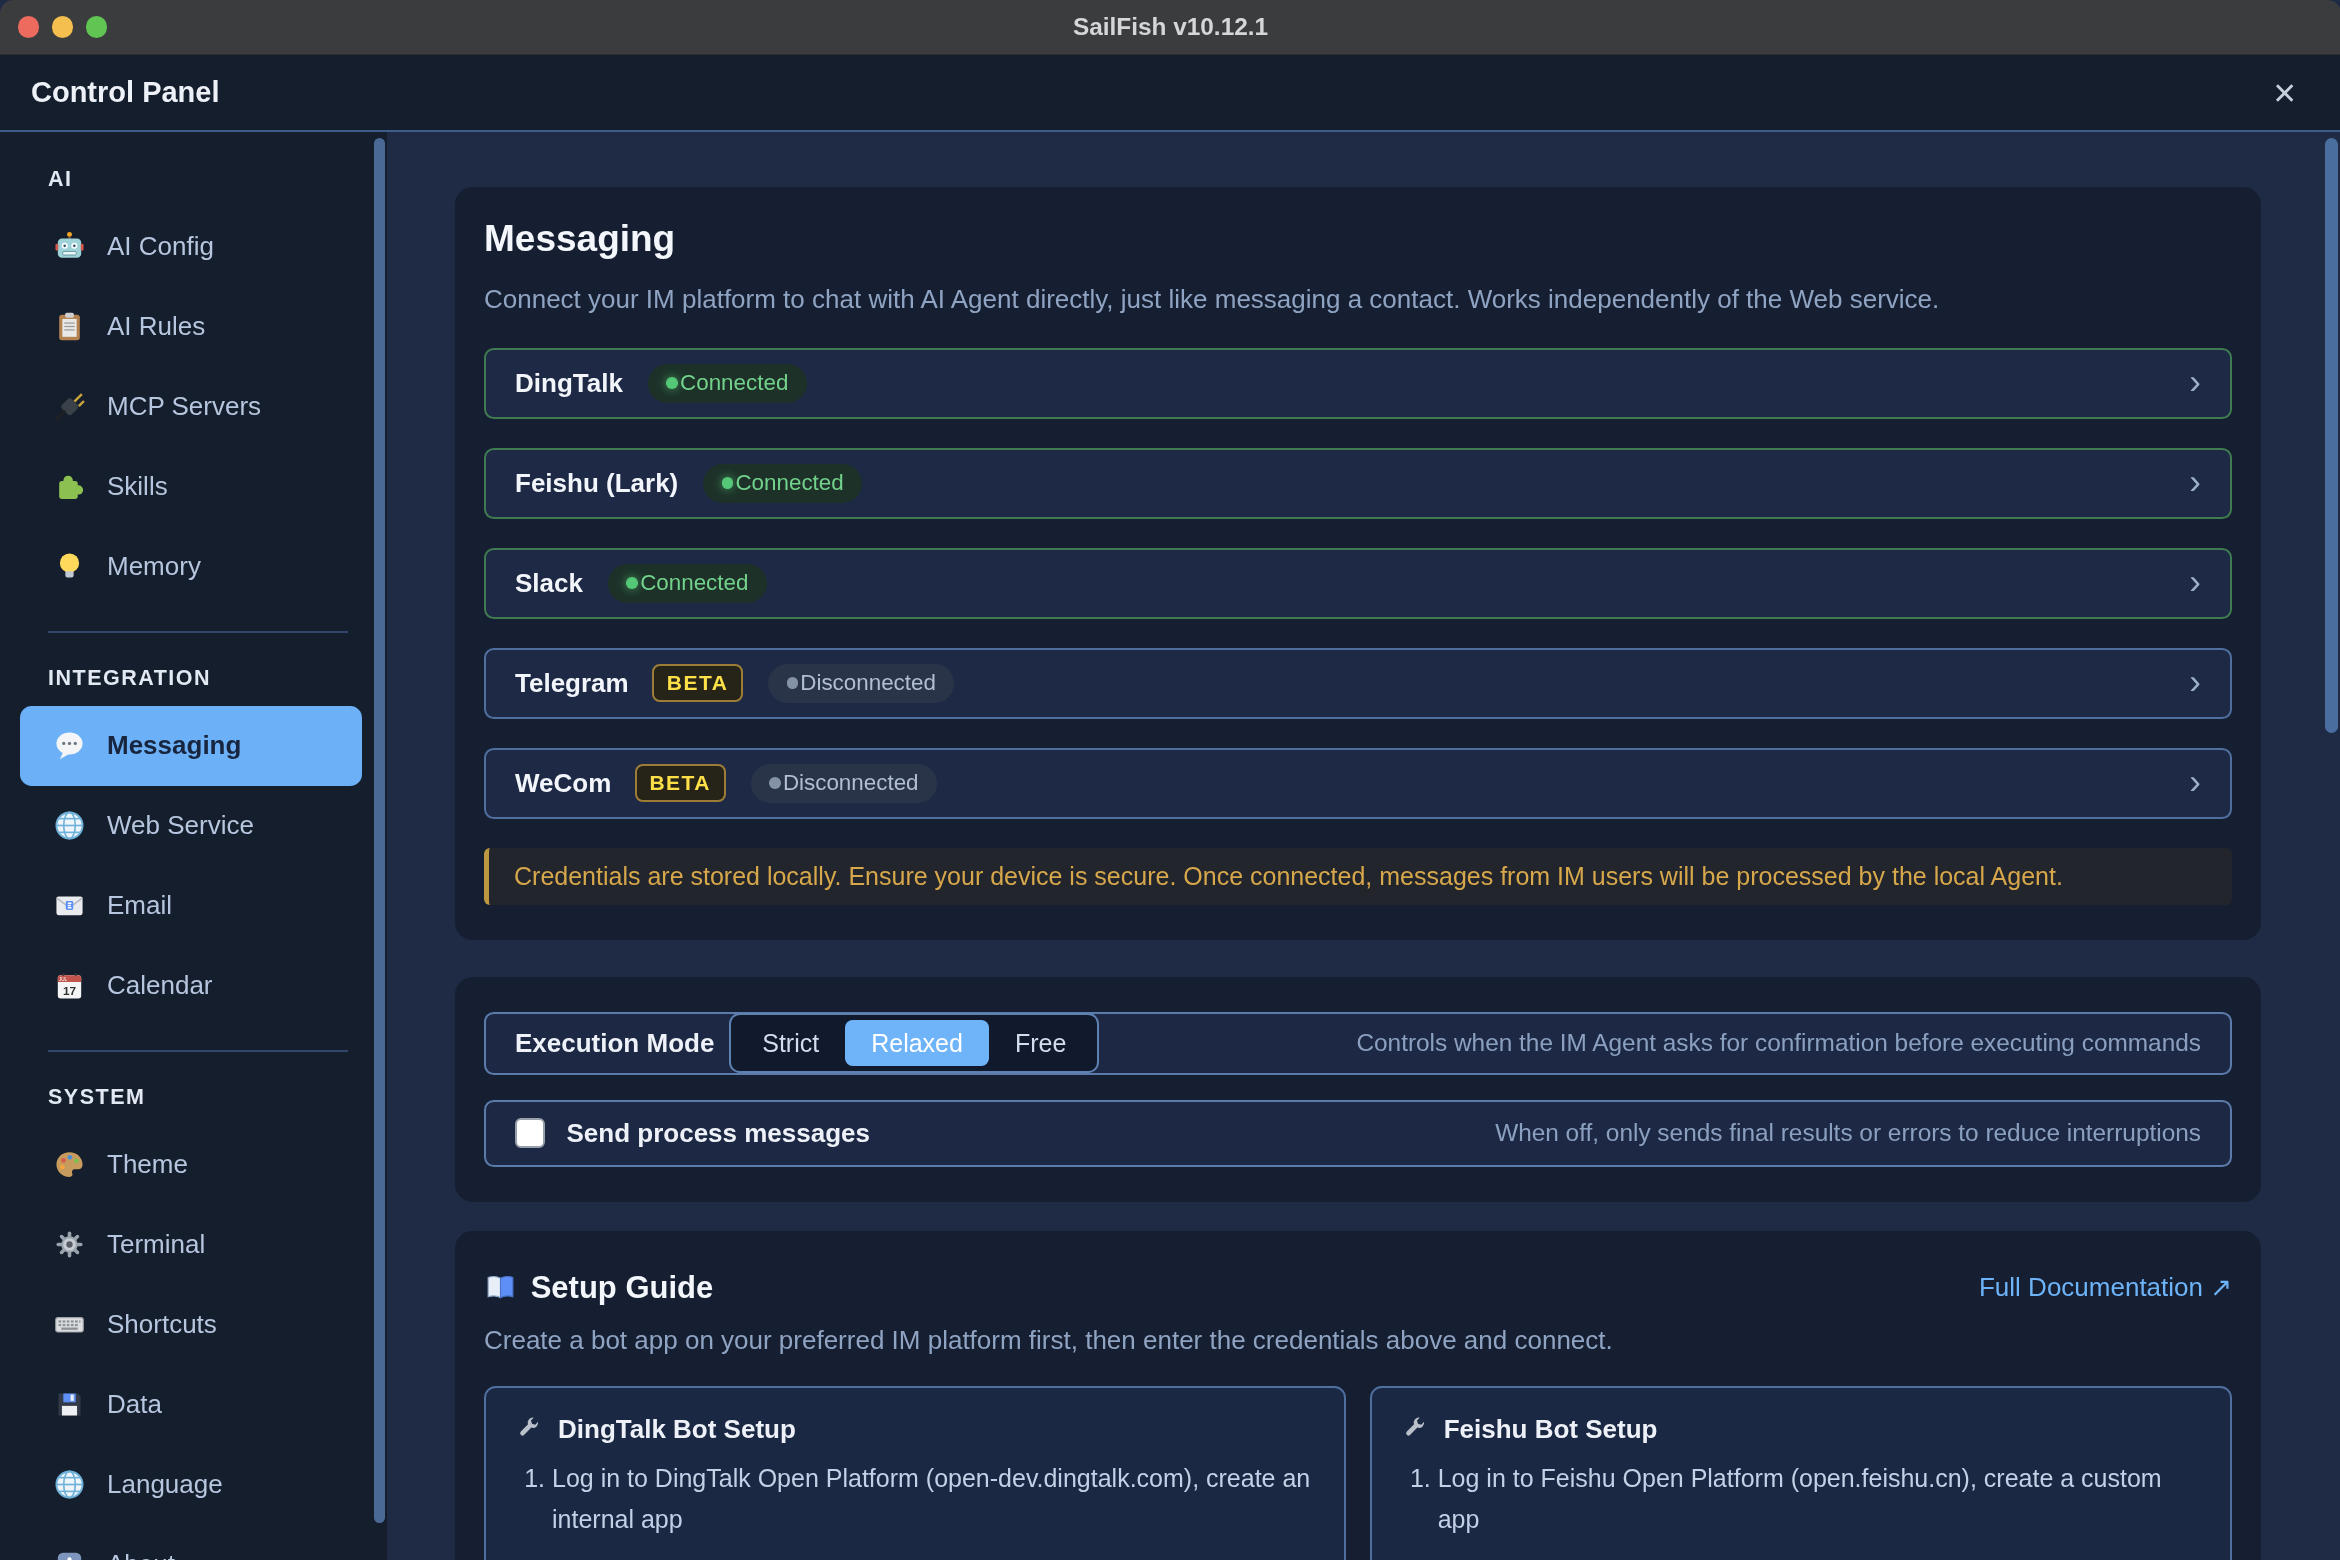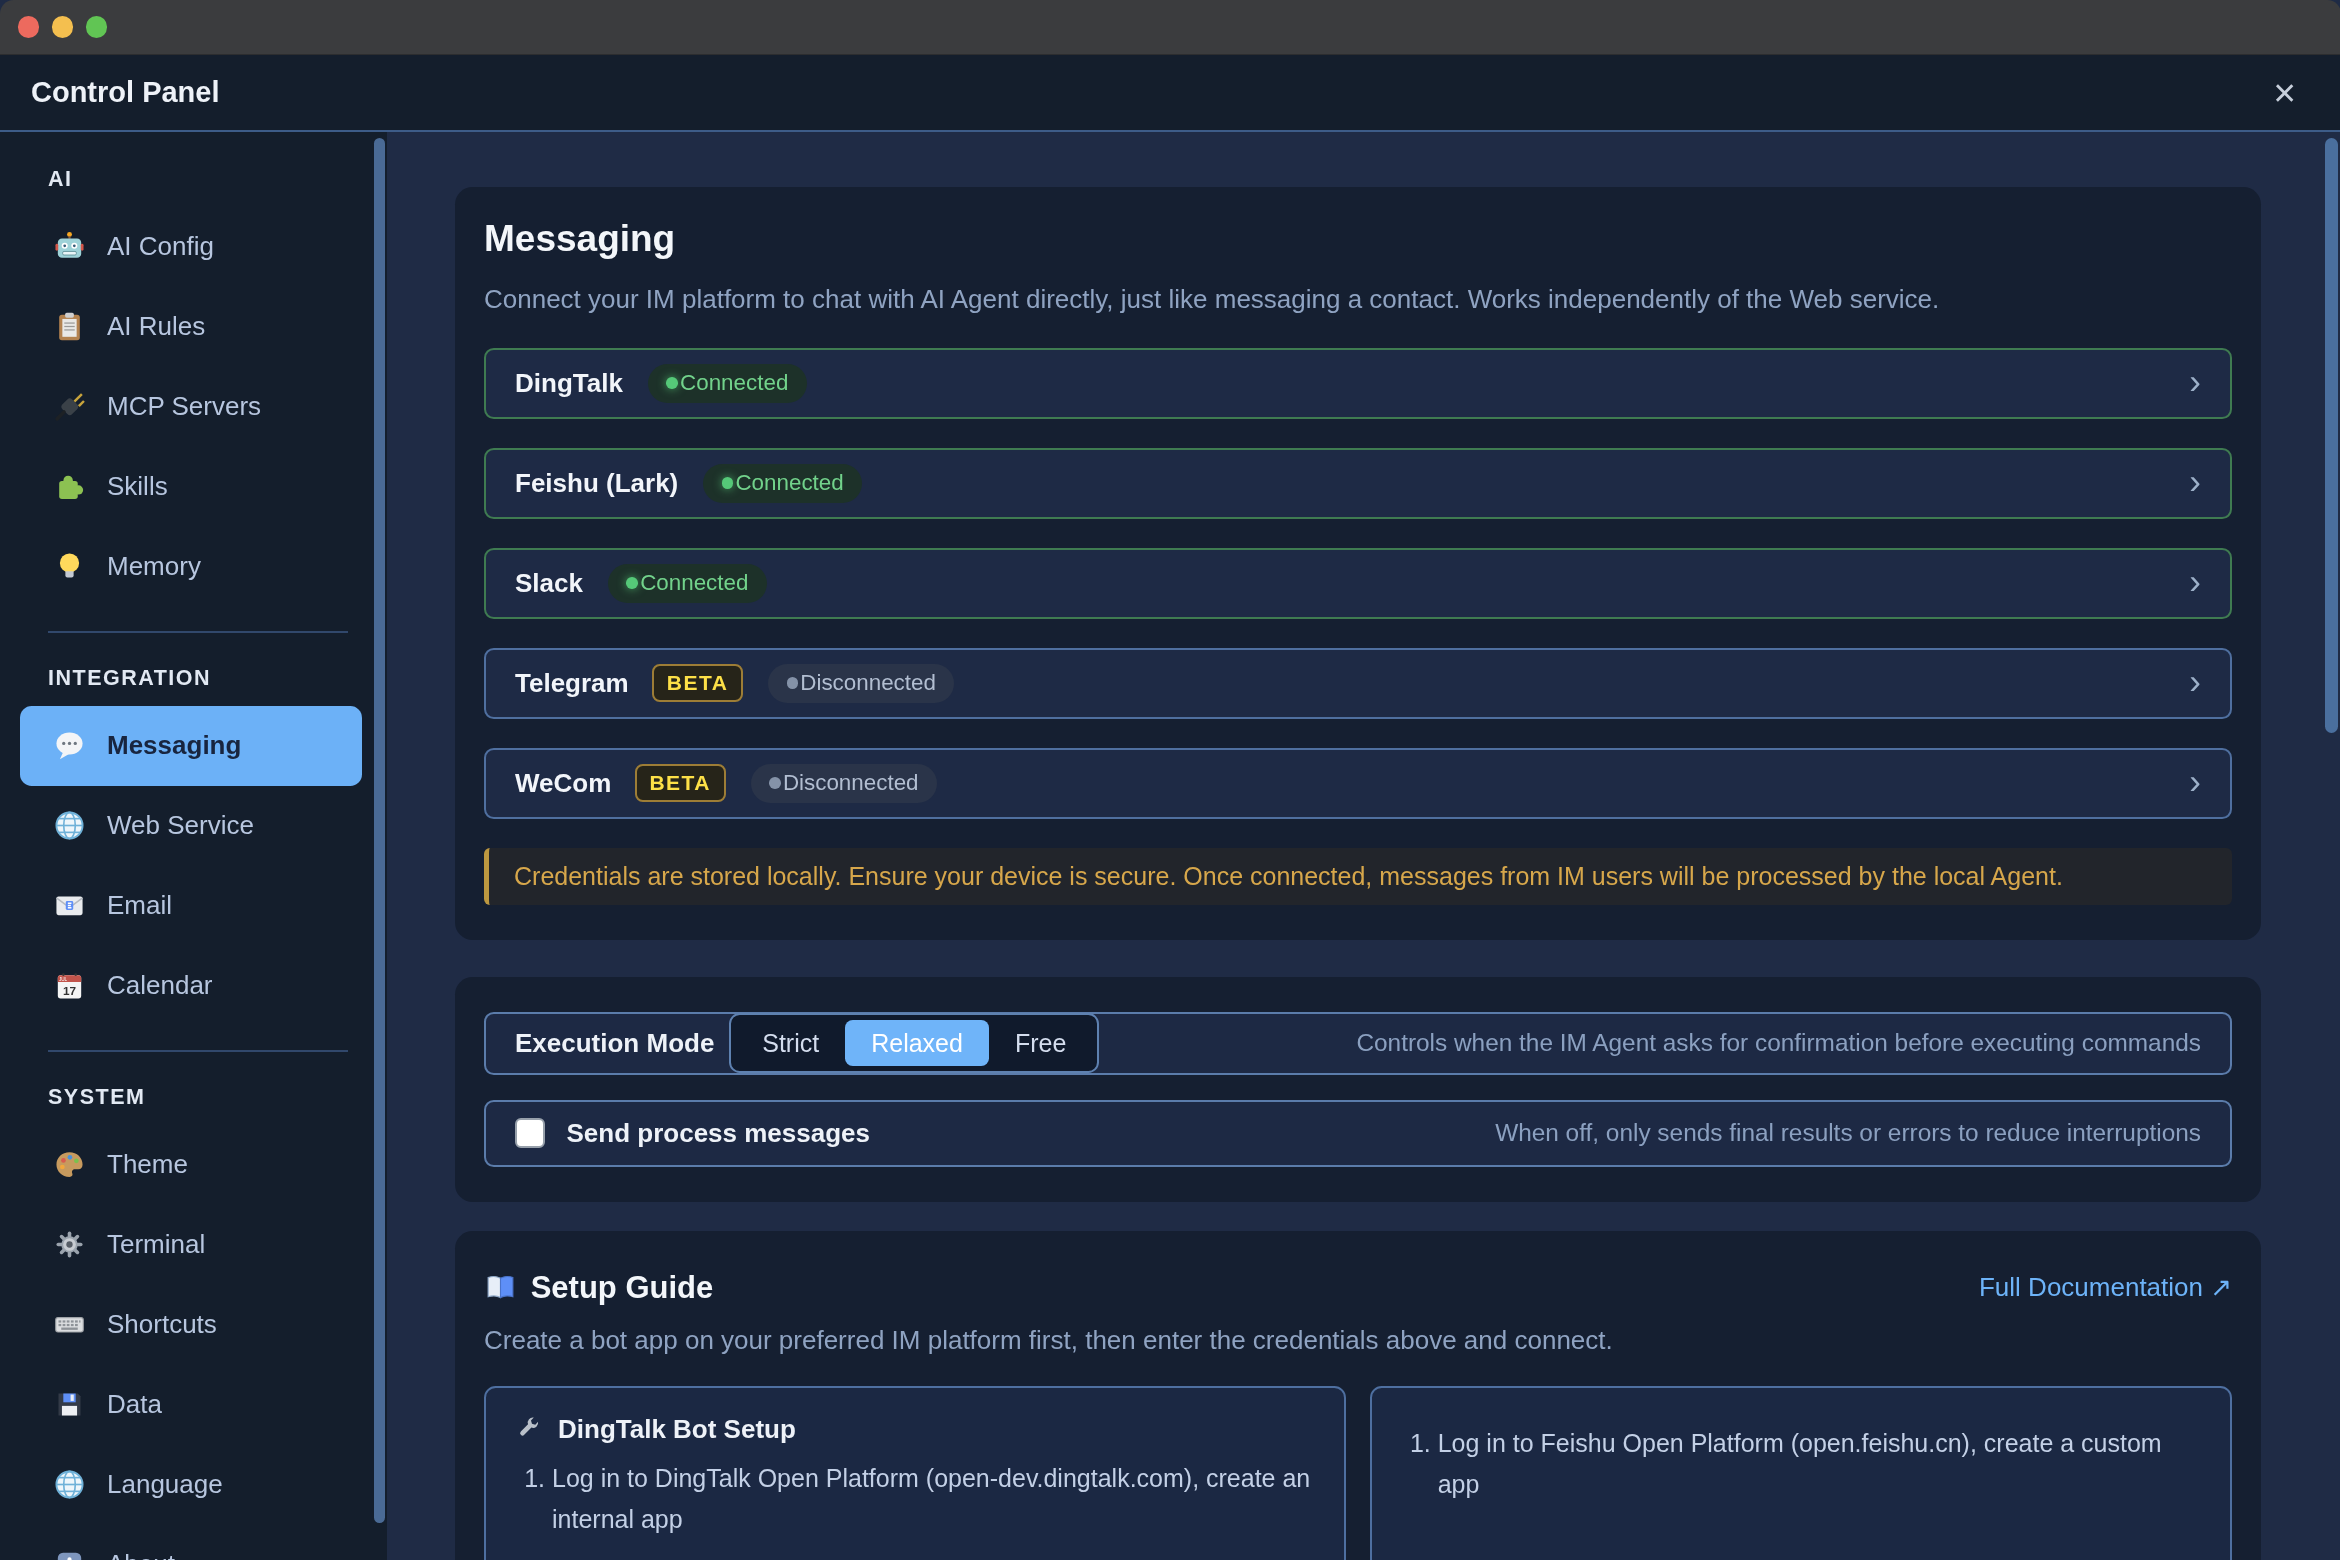--- a/index.html
+++ b/index.html
@@ -92,20 +92,21 @@
 <body>
 
 <div class="window">
 
   <div class="titlebar">
     <div class="lights">
       <div class="light red"></div>
       <div class="light yellow"></div>
       <div class="light green"></div>
     </div>
+    <div class="win-title">SailFish v10.12.1</div>
   </div>
 
   <div class="header">
     <div class="h-title">Control Panel</div>
     <div class="close-x">×</div>
   </div>
 
   <div class="main">
 
     <div class="sidebar">
@@ -428,20 +429,28 @@
                 </span>
               <span class="card-title">DingTalk Bot Setup</span>
             </div>
             <ol>
               <li>Log in to DingTalk Open Platform (open-dev.dingtalk.com), create an internal app</li>
 
             </ol>
           </div>
 
           <div class="card">
+            <div class="card-head">
+              <span class="ico card-ico">
+                  <svg viewBox="0 0 24 24">
+                    <path d="M20.5 5.2 A4.5 4.5 0 0 1 14.6 10.3 L8.2 16.7 A2.1 2.1 0 0 1 5.2 13.7 L11.6 7.3 A4.5 4.5 0 0 1 16.7 1.4 L14.2 3.9 L15.1 6.8 L18 7.7 Z" fill="#b9c0c9"></path>
+                  </svg>
+                </span>
+              <span class="card-title">Feishu Bot Setup</span>
+            </div>
             <ol>
               <li>Log in to Feishu Open Platform (open.feishu.cn), create a custom app</li>
 
             </ol>
           </div>
         </div>
       </div>
 
       <div class="content-scroll"></div>
     </div>

